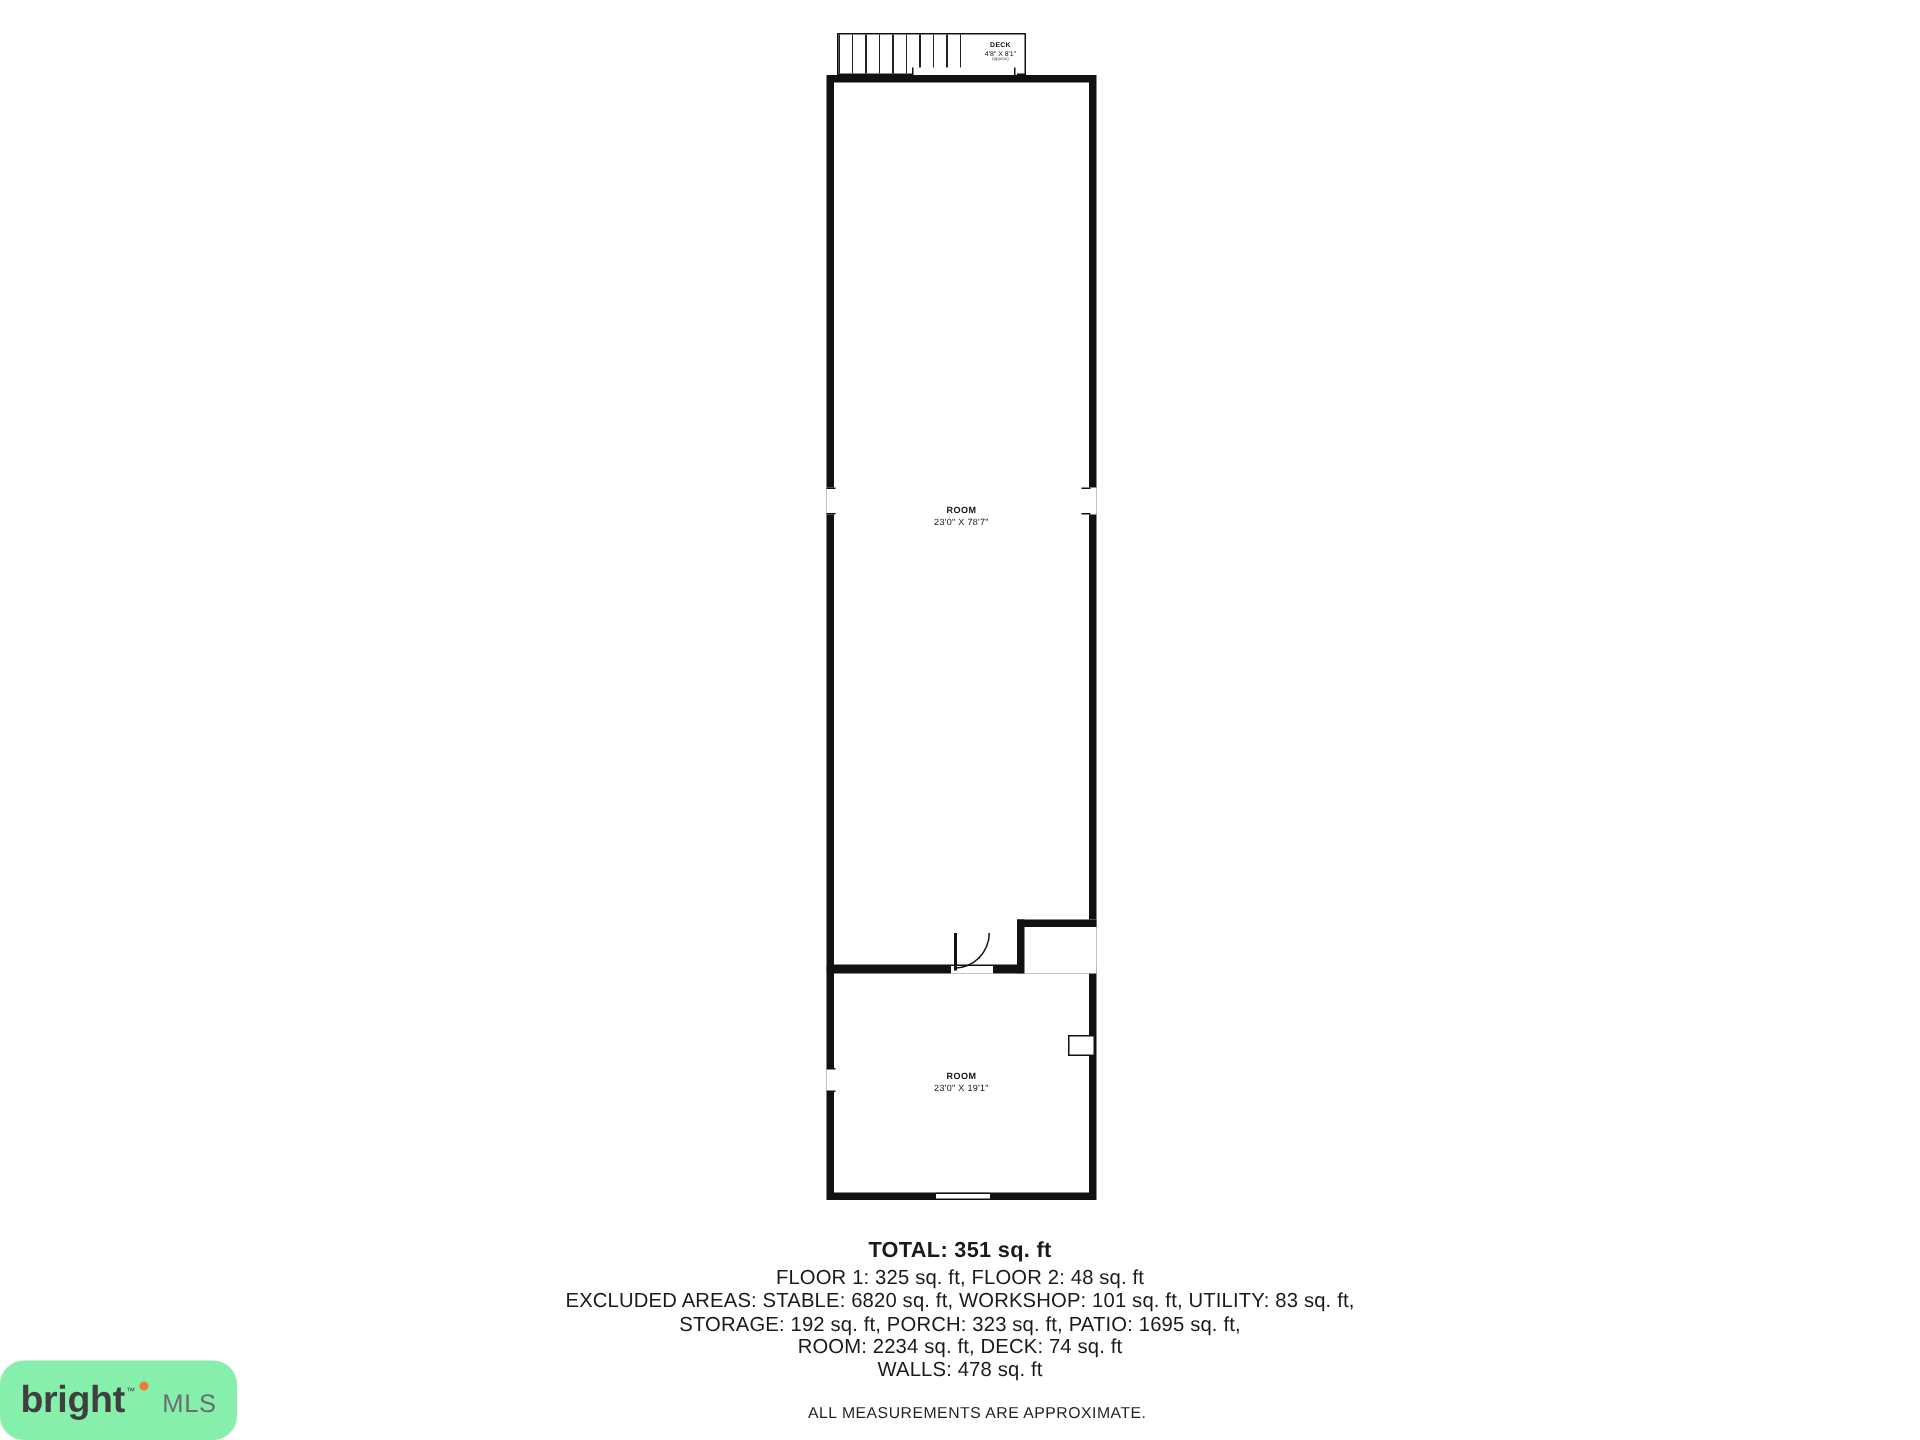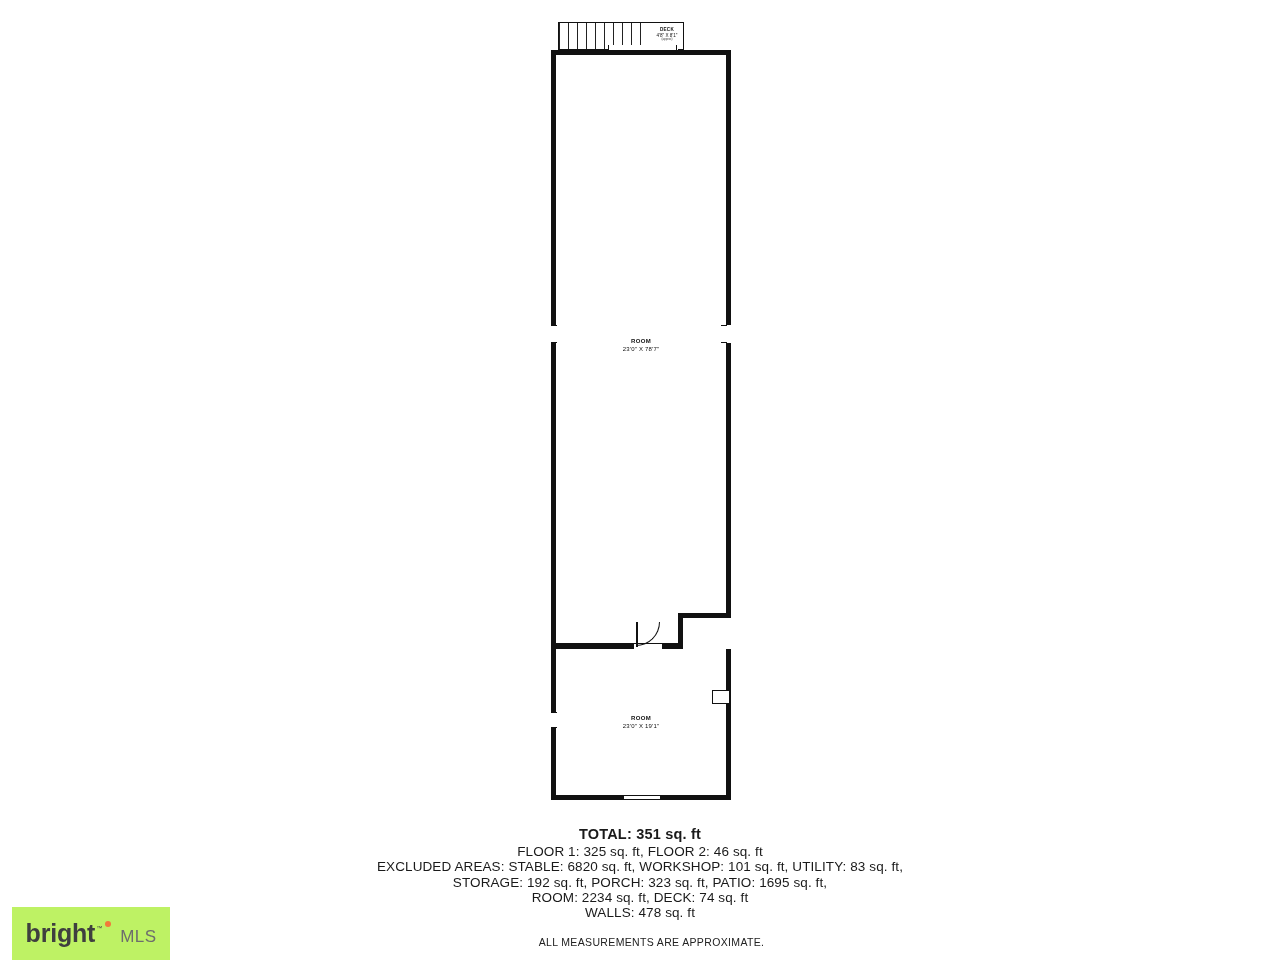--- a/index.html
+++ b/index.html
@@ -218,28 +218,29 @@
     margin-top: 16px;
     font-size: 10.5px;
     letter-spacing: .35px;
     color: #222;
     padding-left: 23px;
   }
 
   
   .watermark {
     position: absolute;
-    left: 12px;
+    left: 0;
     top: 907px;
     width: 158px;
     height: 53px;
-    background: #bef264;
+    background: #86efac;
     display: flex;
     align-items: center;
     justify-content: center;
+    border-radius: 16px;
   }
   .wm-inner {
     display: flex;
     align-items: baseline;
     position: relative;
   }
   .wm-bright {
     font-size: 25px;
     font-weight: bold;
     color: #3f3f3f;
@@ -317,21 +318,21 @@
   </div>
 
   <div class="room-label" id="label-lower">
     <div class="rm-name">ROOM</div>
     <div class="rm-dim">23'0" X 19'1"</div>
   </div>
 </div>
 
 <div class="summary">
   <div class="total">TOTAL: 351 sq. ft</div>
-  <div class="line">FLOOR 1: 325 sq. ft, FLOOR 2: 46 sq. ft</div>
+  <div class="line">FLOOR 1: 325 sq. ft, FLOOR 2: 48 sq. ft</div>
   <div class="line">EXCLUDED AREAS: STABLE: 6820 sq. ft, WORKSHOP: 101 sq. ft, UTILITY: 83 sq. ft,</div>
   <div class="line">STORAGE: 192 sq. ft, PORCH: 323 sq. ft, PATIO: 1695 sq. ft,</div>
   <div class="line">ROOM: 2234 sq. ft, DECK: 74 sq. ft</div>
   <div class="line">WALLS: 478 sq. ft</div>
   <div class="disclaimer">ALL MEASUREMENTS ARE APPROXIMATE.</div>
 </div>
 
 <div class="watermark">
   <div class="wm-inner">
     <span class="wm-bright">bright</span>

